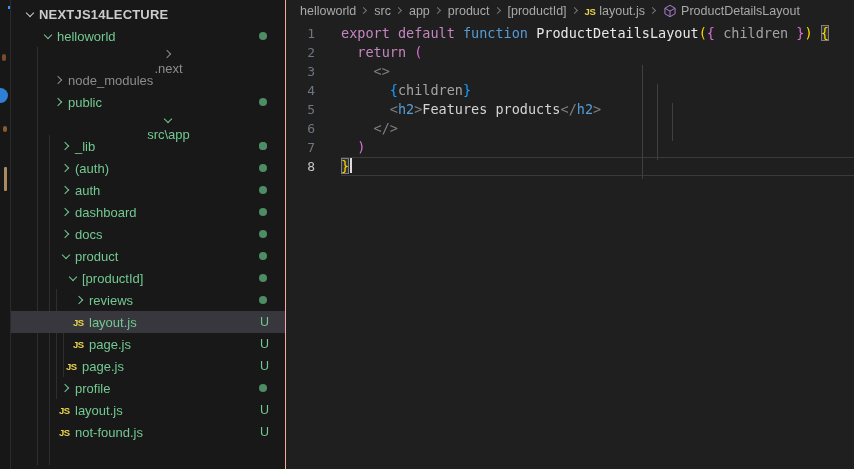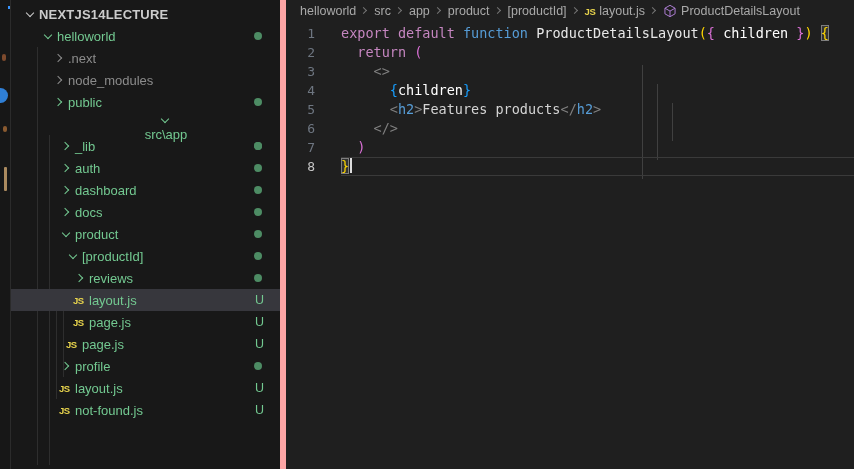--- a/index.html
+++ b/index.html
@@ -11,21 +11,21 @@
     background:#171717; border-right:1px solid #2b2b2b; overflow:hidden; }
   .frag { position:absolute; }
   .frag-badge { left:-7px; top:88px; width:15px; height:15px; border-radius:50%; background:#2f7fd6; }
   .frag-blue-top { left:8px; top:6px; width:3px; height:3px; background:#3794ff; }
   .frag-dot1 { left:2px; top:54px; width:4px; height:7px; background:#7d4a2d; border-radius:2px; }
   .frag-dot2 { left:3px; top:126px; width:4px; height:6px; background:#8a5a30; border-radius:2px; }
   .frag-bar { left:4px; top:167px; width:3px; height:24px; background:#ab8a5f; border-radius:1px; }
 
   
   .sidebar { position:absolute; left:11px; top:0; width:275px; height:469px;
-    background:#181818; border-right:6px solid #fca5a5; overflow:hidden; }
+    background:#181818; border-right:1px solid #fca5a5; overflow:hidden; }
   .tree { position:relative; padding-top:3px; }
   .tree-guide { position:absolute; width:1px; background:#2e2e2e; pointer-events:none; }
   .trow { position:relative; display:flex; align-items:center; height:22px; cursor:pointer; }
   .trow.selected { background:#37373d; }
   .trow .label { font-size:13px; white-space:nowrap; }
   .tint-green { color:#73C991; }
   .tint-gray  { color:#8C8C8C; }
   .tint-root  { color:#cccccc; font-weight:bold; font-size:12.5px; letter-spacing:.2px; }
   .twisty { width:14px; height:14px; margin-right:2px; position:relative; flex:none; }
   .twisty i { position:absolute; left:4px; top:3px; width:6px; height:6px;
@@ -52,21 +52,21 @@
   .code-area { position:relative; padding-top:2px; font-family:"DejaVu Sans Mono", monospace; }
   .cur-line-hl { position:absolute; left:54px; right:0; height:19px;
     border-top:1px solid #3a3a3a; border-bottom:1px solid #3a3a3a; pointer-events:none; }
   .ed-guide { position:absolute; width:1px; background:#404040; pointer-events:none; }
   .code-line { display:flex; height:19px; line-height:19px; }
   .gutter { width:54px; flex:none; text-align:right; padding-right:26px;
     color:#6e7681; font-size:13px; user-select:none; }
   .code-line.active .gutter { color:#c6c6c6; }
   .src { white-space:pre; font-size:13.5px; }
   .tk-kw { color:#C586C0; } .tk-kb { color:#569CD6; } .tk-fn { color:#e8e8e8; }
-  .tk-pr { color:#ffffff; } .tk-b1 { color:#FFD700; } .tk-b2 { color:#DA70D6; }
+  .tk-pr { color:#a3a3a3; } .tk-b1 { color:#FFD700; } .tk-b2 { color:#DA70D6; }
   .tk-b3 { color:#179FFF; } .tk-pu { color:#808080; } .tk-tx { color:#d4d4d4; }
   .tk-mb { color:#FFD700; background:rgba(90,93,94,.32); box-shadow:0 0 0 1px #7e7e7e inset; }
   .caret { display:inline-block; width:2px; height:15px; background:#dcdcdc;
     vertical-align:-2px; margin-left:1px; }
 </style>
 </head>
 <body>
 
 <div class="activity-strip">
   <div class="frag frag-blue-top"></div>
@@ -88,30 +88,30 @@
         </span>
         <span class="label tint-root">NEXTJS14LECTURE</span>
       </div>
       <div class="trow" style="padding-left: 30px;">
         <span class="twisty down tint-green">
           <i></i>
         </span>
         <span class="label tint-green">helloworld</span>
         <span class="badge dot"></span>
       </div>
+      <div class="trow" style="padding-left: 41px; flex-direction: column;">
+        <span class="twisty right tint-gray">
+          <i></i>
+        </span>
+        <span class="label tint-gray">.next</span>
+      </div>
       <div class="trow" style="padding-left: 41px;">
         <span class="twisty right tint-gray">
           <i></i>
         </span>
-        <span class="label tint-gray">.next</span>
-      </div>
-      <div class="trow" style="padding-left: 41px;">
-        <span class="twisty right tint-gray">
-          <i></i>
-        </span>
         <span class="label tint-gray">node_modules</span>
       </div>
       <div class="trow" style="padding-left: 41px;">
         <span class="twisty right tint-green">
           <i></i>
         </span>
         <span class="label tint-green">public</span>
         <span class="badge dot"></span>
       </div>
       <div class="trow" style="padding-left: 41px; flex-direction: column;">
@@ -119,20 +119,27 @@
           <i></i>
         </span>
         <span class="label tint-green">src\app</span>
         <span class="badge dot"></span>
       </div>
       <div class="trow" style="padding-left: 48px;">
         <span class="twisty right tint-green">
           <i></i>
         </span>
         <span class="label tint-green">_lib</span>
+        <span class="badge dot"></span>
+      </div>
+      <div class="trow" style="padding-left: 48px;">
+        <span class="twisty right tint-green">
+          <i></i>
+        </span>
+        <span class="label tint-green">(auth)</span>
         <span class="badge dot"></span>
       </div>
       <div class="trow" style="padding-left: 48px;">
         <span class="twisty right tint-green">
           <i></i>
         </span>
         <span class="label tint-green">auth</span>
         <span class="badge dot"></span>
       </div>
       <div class="trow" style="padding-left: 48px;">

